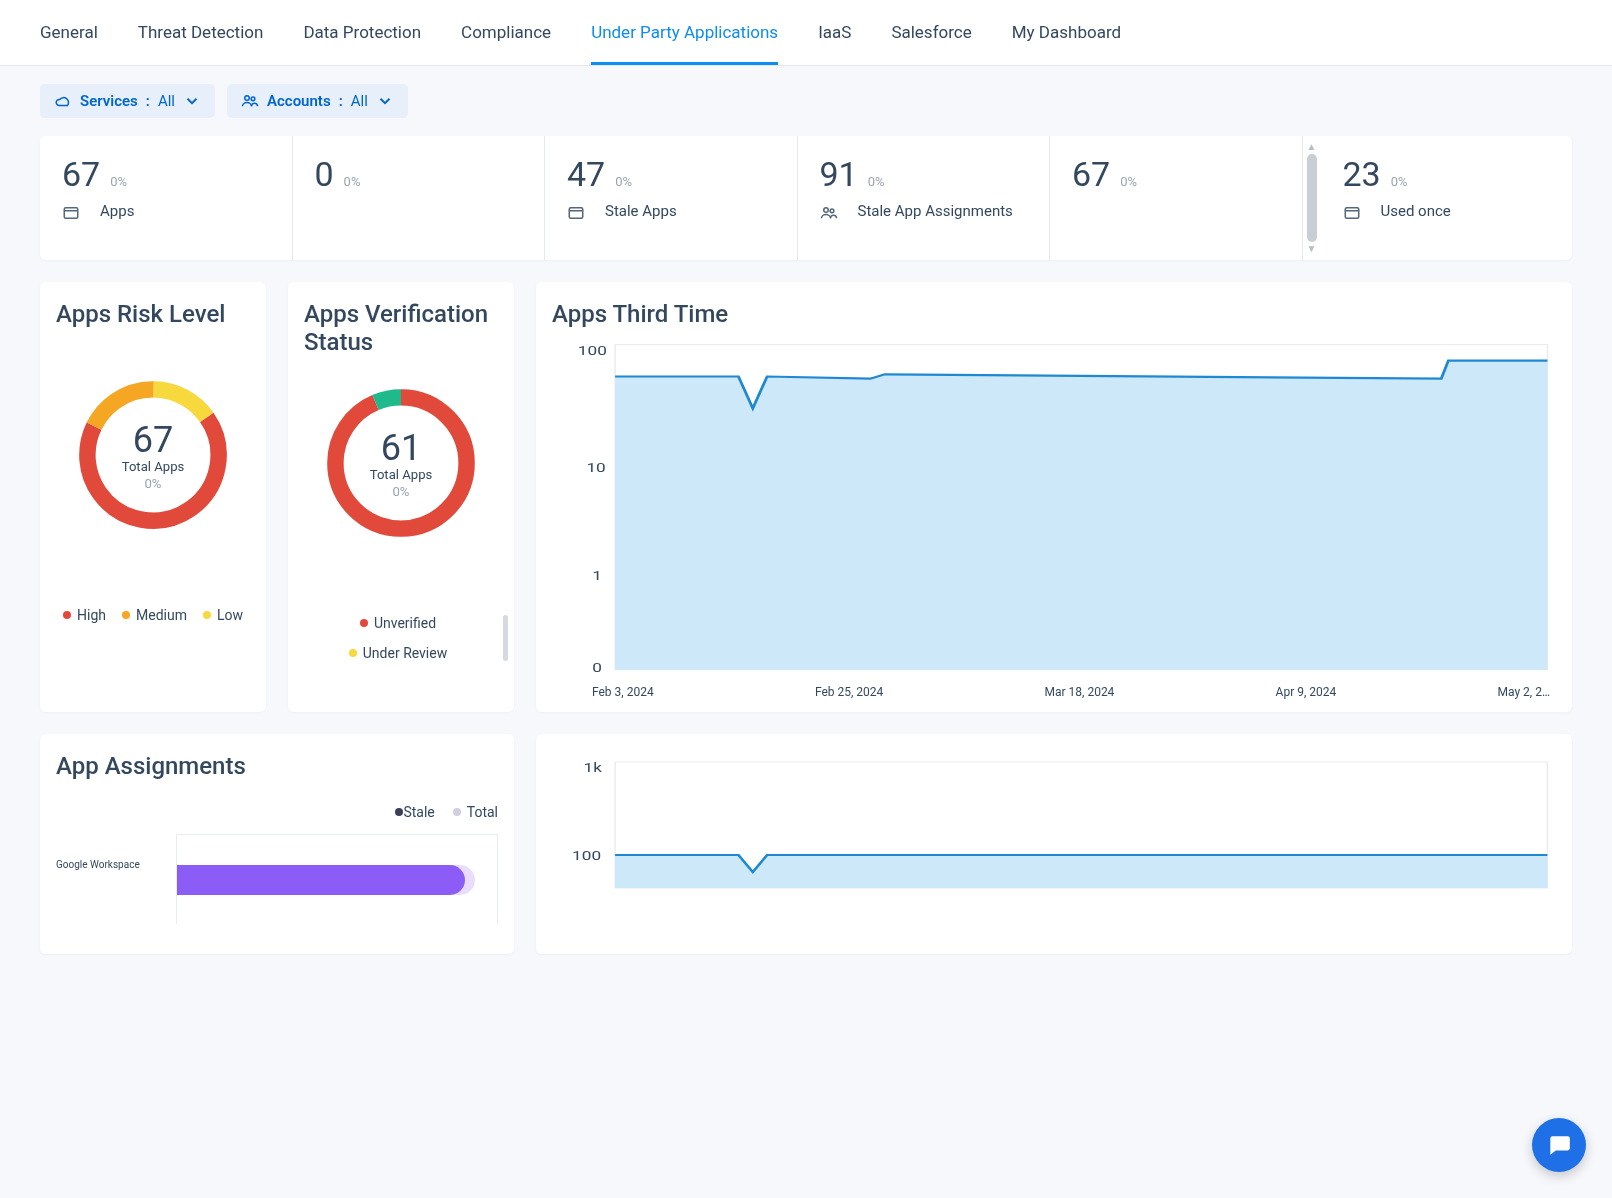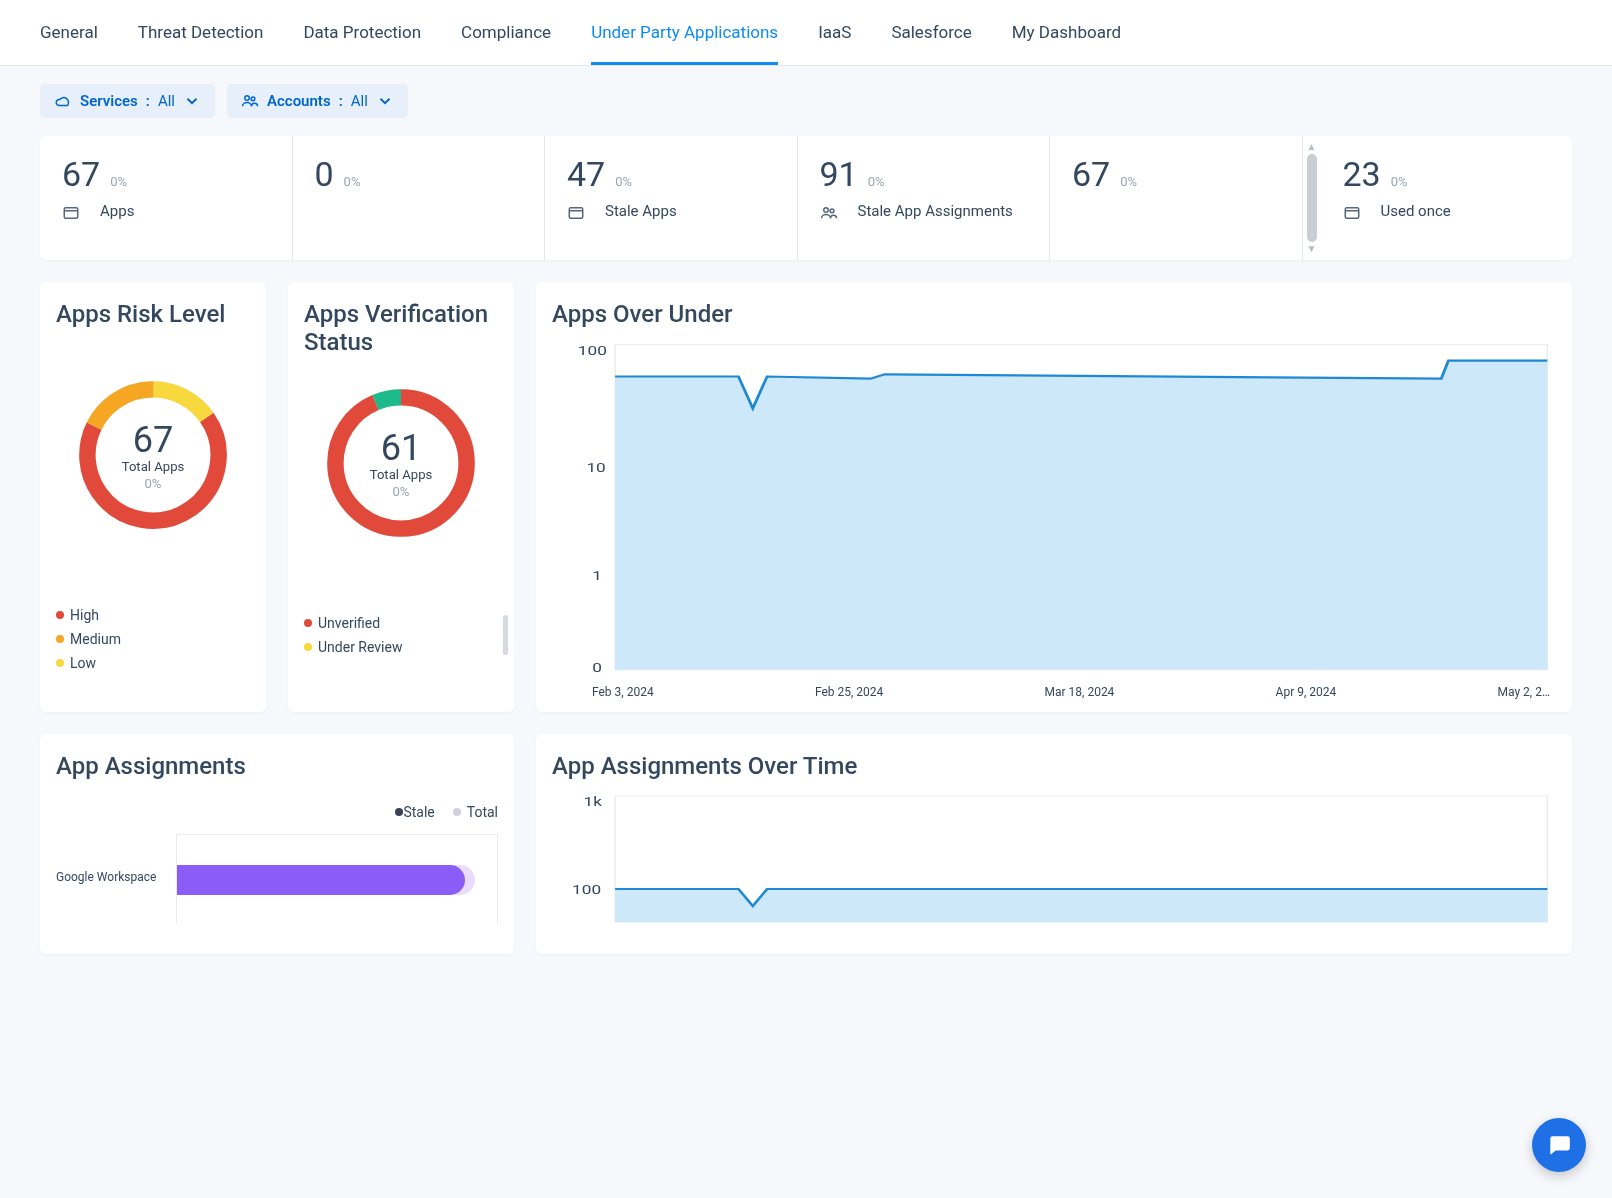--- a/index.html
+++ b/index.html
@@ -125,24 +125,23 @@
   .card h3{margin:0 0 6px 0;font-size:24px;font-weight:500;color:var(--text);}
   .donut-wrap{display:flex;justify-content:center;margin-top:45px;}
   .donut-center{font-size:34px;fill:var(--text);text-anchor:middle;}
   .donut-sub{font-size:12px;fill:var(--text);text-anchor:middle;}
   .donut-pct{font-size:12px;fill:var(--muted);text-anchor:middle;}
   .legend{
     margin-top:70px;
     display:flex;
     flex-wrap:wrap;
     justify-content:center;
-    gap:8px 16px;
+    gap:14px 16px;
     font-size:14px;
     position:relative;
-    flex-direction:column;
   }
   .legend .item{display:flex;align-items:center;gap:6px;}
   .dot{width:8px;height:8px;border-radius:50%;}
   .legend-scroll{
     position:absolute;right:-10px;top:0;bottom:0;width:5px;background:#d5dae1;border-radius:3px;
   }
   
   .bigchart{height:430px;}
   .bigchart svg{width:100%;height:340px;}
   .xaxis{display:flex;justify-content:space-between;font-size:12px;color:var(--text);padding:8px 6px 0 40px;}
@@ -151,22 +150,22 @@
     display:grid;
     grid-template-columns:474px 1fr;
     gap:22px;
     margin-top:22px;
   }
   .assign-legend{
     display:flex;justify-content:flex-end;gap:18px;font-size:14px;margin:24px 0 14px;
   }
   .barchart{position:relative;padding-left:120px;}
   .barchart .catlabel{
-    position:absolute;left:0;width:115px;font-size:12px;color:var(--text);
-    top:36px;
+    position:absolute;left:0;width:115px;font-size:10px;color:var(--text);
+    top:25px;
   }
   .barchart .plot{
     border:1px solid #e8ebef;border-bottom:none;height:90px;position:relative;background:#fff;
   }
   .barchart .bar-total{
     position:absolute;left:0;top:30px;height:30px;width:93%;
     background:#eadcff;border-radius:0 15px 15px 0;
   }
   .barchart .bar-stale{
     position:absolute;left:0;top:30px;height:30px;width:90%;
@@ -348,21 +347,21 @@
           </div>
         <div class="item">
             <span class="dot" style="background:var(--yellow)"></span>
             <span>Under Review</span>
           </div>
         <div class="legend-scroll"></div>
       </div>
     </div>
 
     <div class="card bigchart">
-      <h3>Apps Over Under</h3>
+      <h3>Apps Third Time</h3>
       <svg viewBox="0 0 700 320" preserveAspectRatio="none">
 
         <text x="18" y="20" font-size="12" fill="#33485f">100</text>
         <text x="24" y="130" font-size="12" fill="#33485f">10</text>
         <text x="28" y="232" font-size="12" fill="#33485f">1</text>
         <text x="28" y="318" font-size="12" fill="#33485f">0</text>
 
         <rect x="44" y="10" width="650" height="306" fill="none" stroke="#e8ebef"></rect>
 
         <path d="M44,40 L130,40 L140,70 L150,40 L222,42 L232,38 L620,42 L625,25 L694,25 L694,316 L44,316 Z" fill="var(--areafill)" stroke="none"></path>
@@ -395,21 +394,20 @@
       <div class="barchart">
         <div class="catlabel">Google Workspace</div>
         <div class="plot">
           <div class="bar-total"></div>
           <div class="bar-stale"></div>
         </div>
       </div>
     </div>
 
     <div class="card" style="height:220px;">
-      <h3>App Assignments Over Time</h3>
       <svg viewBox="0 0 700 140" preserveAspectRatio="none" style="width:100%;height:140px;">
         <text x="22" y="20" font-size="12" fill="#33485f">1k</text>
         <text x="14" y="108" font-size="12" fill="#33485f">100</text>
         <rect x="44" y="10" width="650" height="126" fill="none" stroke="#e8ebef"></rect>
         <path d="M44,103 L130,103 L140,120 L150,103 L694,103 L694,136 L44,136 Z" fill="var(--areafill)"></path>
         <path d="M44,103 L130,103 L140,120 L150,103 L694,103" fill="none" stroke="var(--areaStroke)" stroke-width="2"></path>
       </svg>
     </div>
   </div>
 

